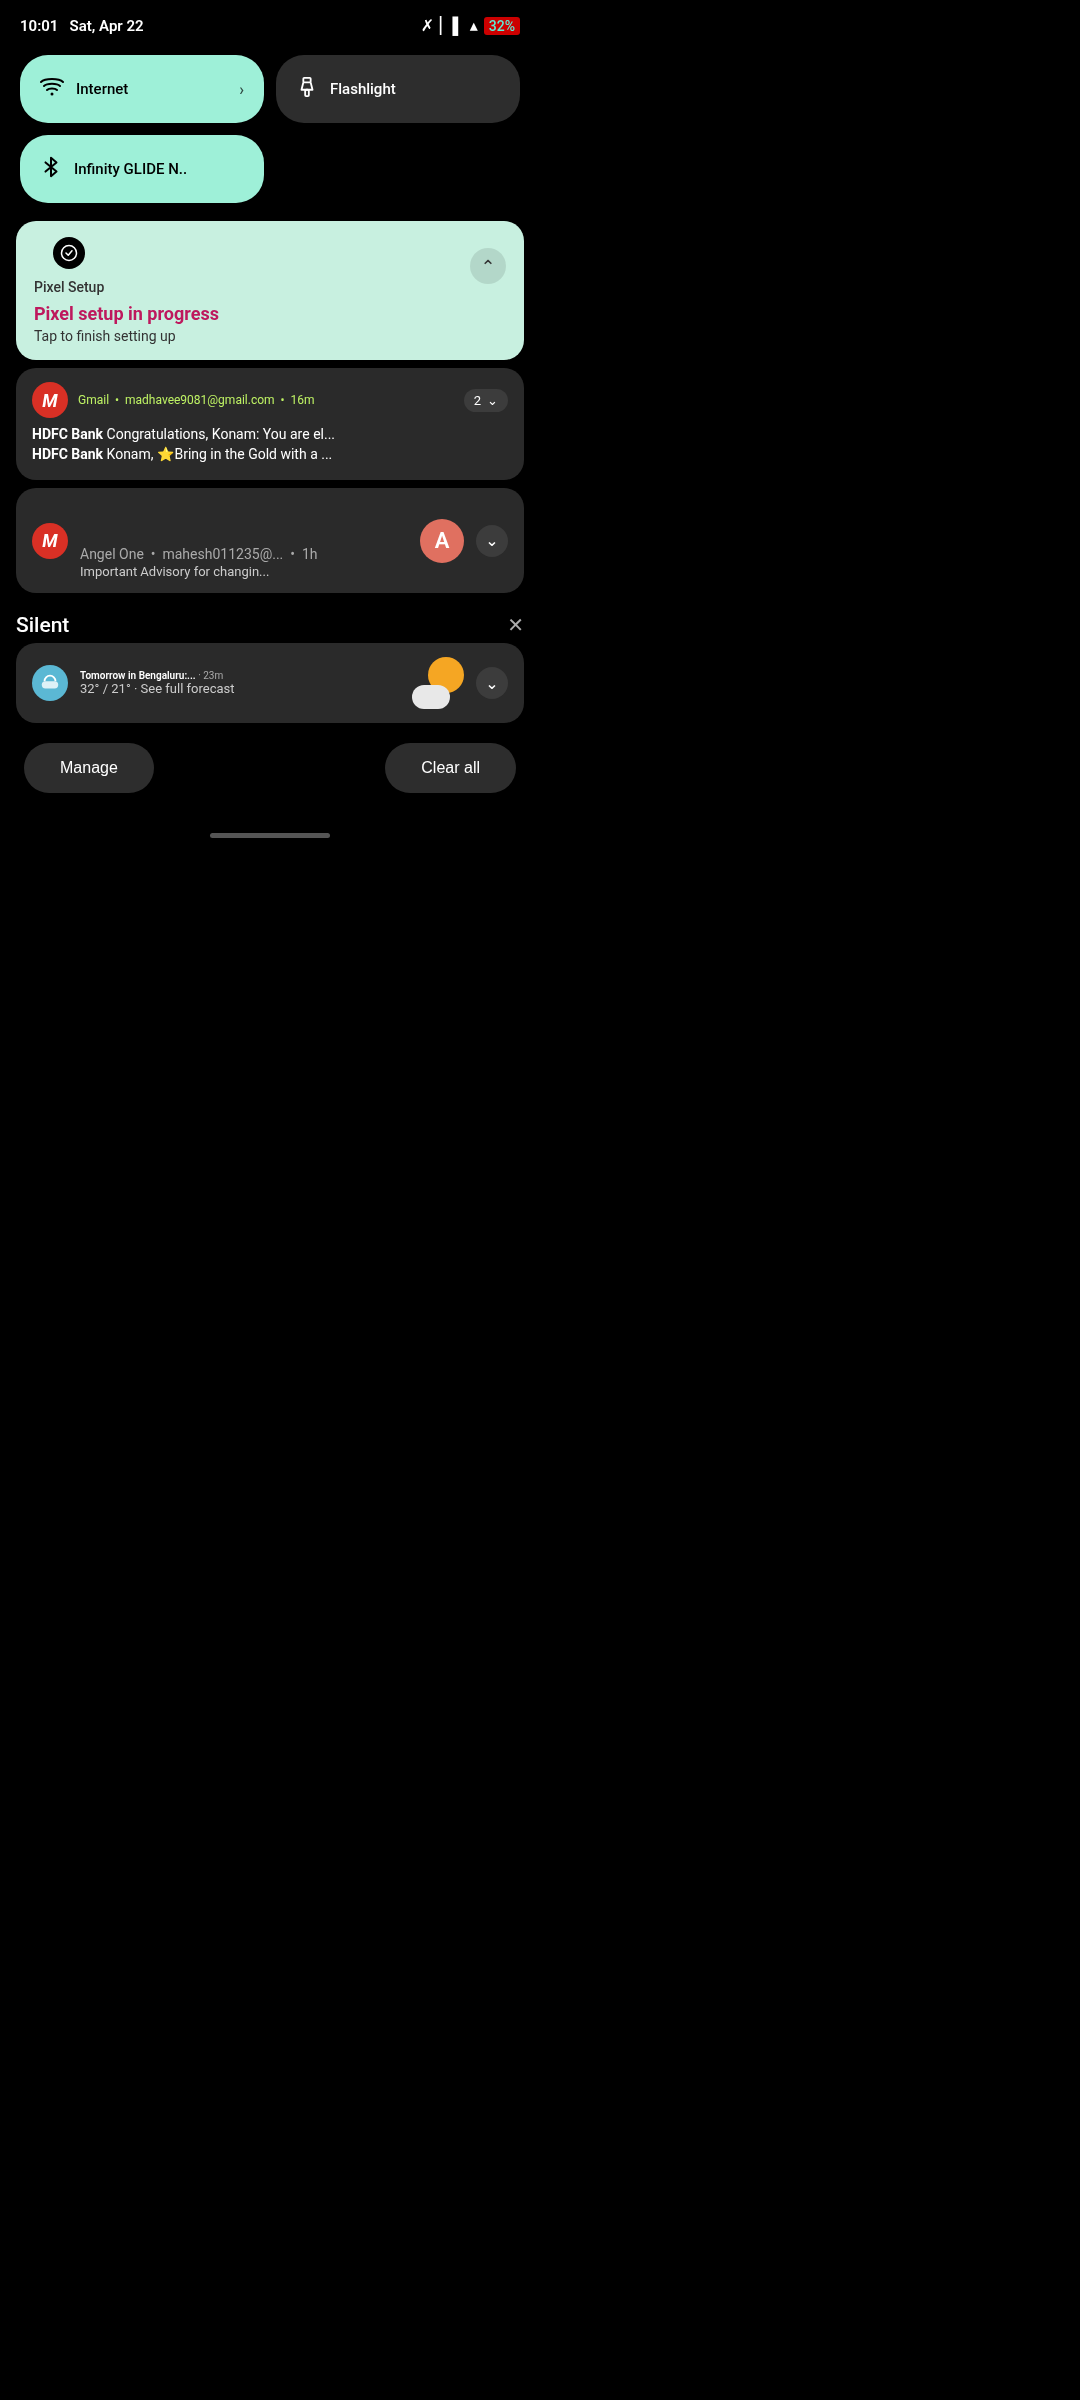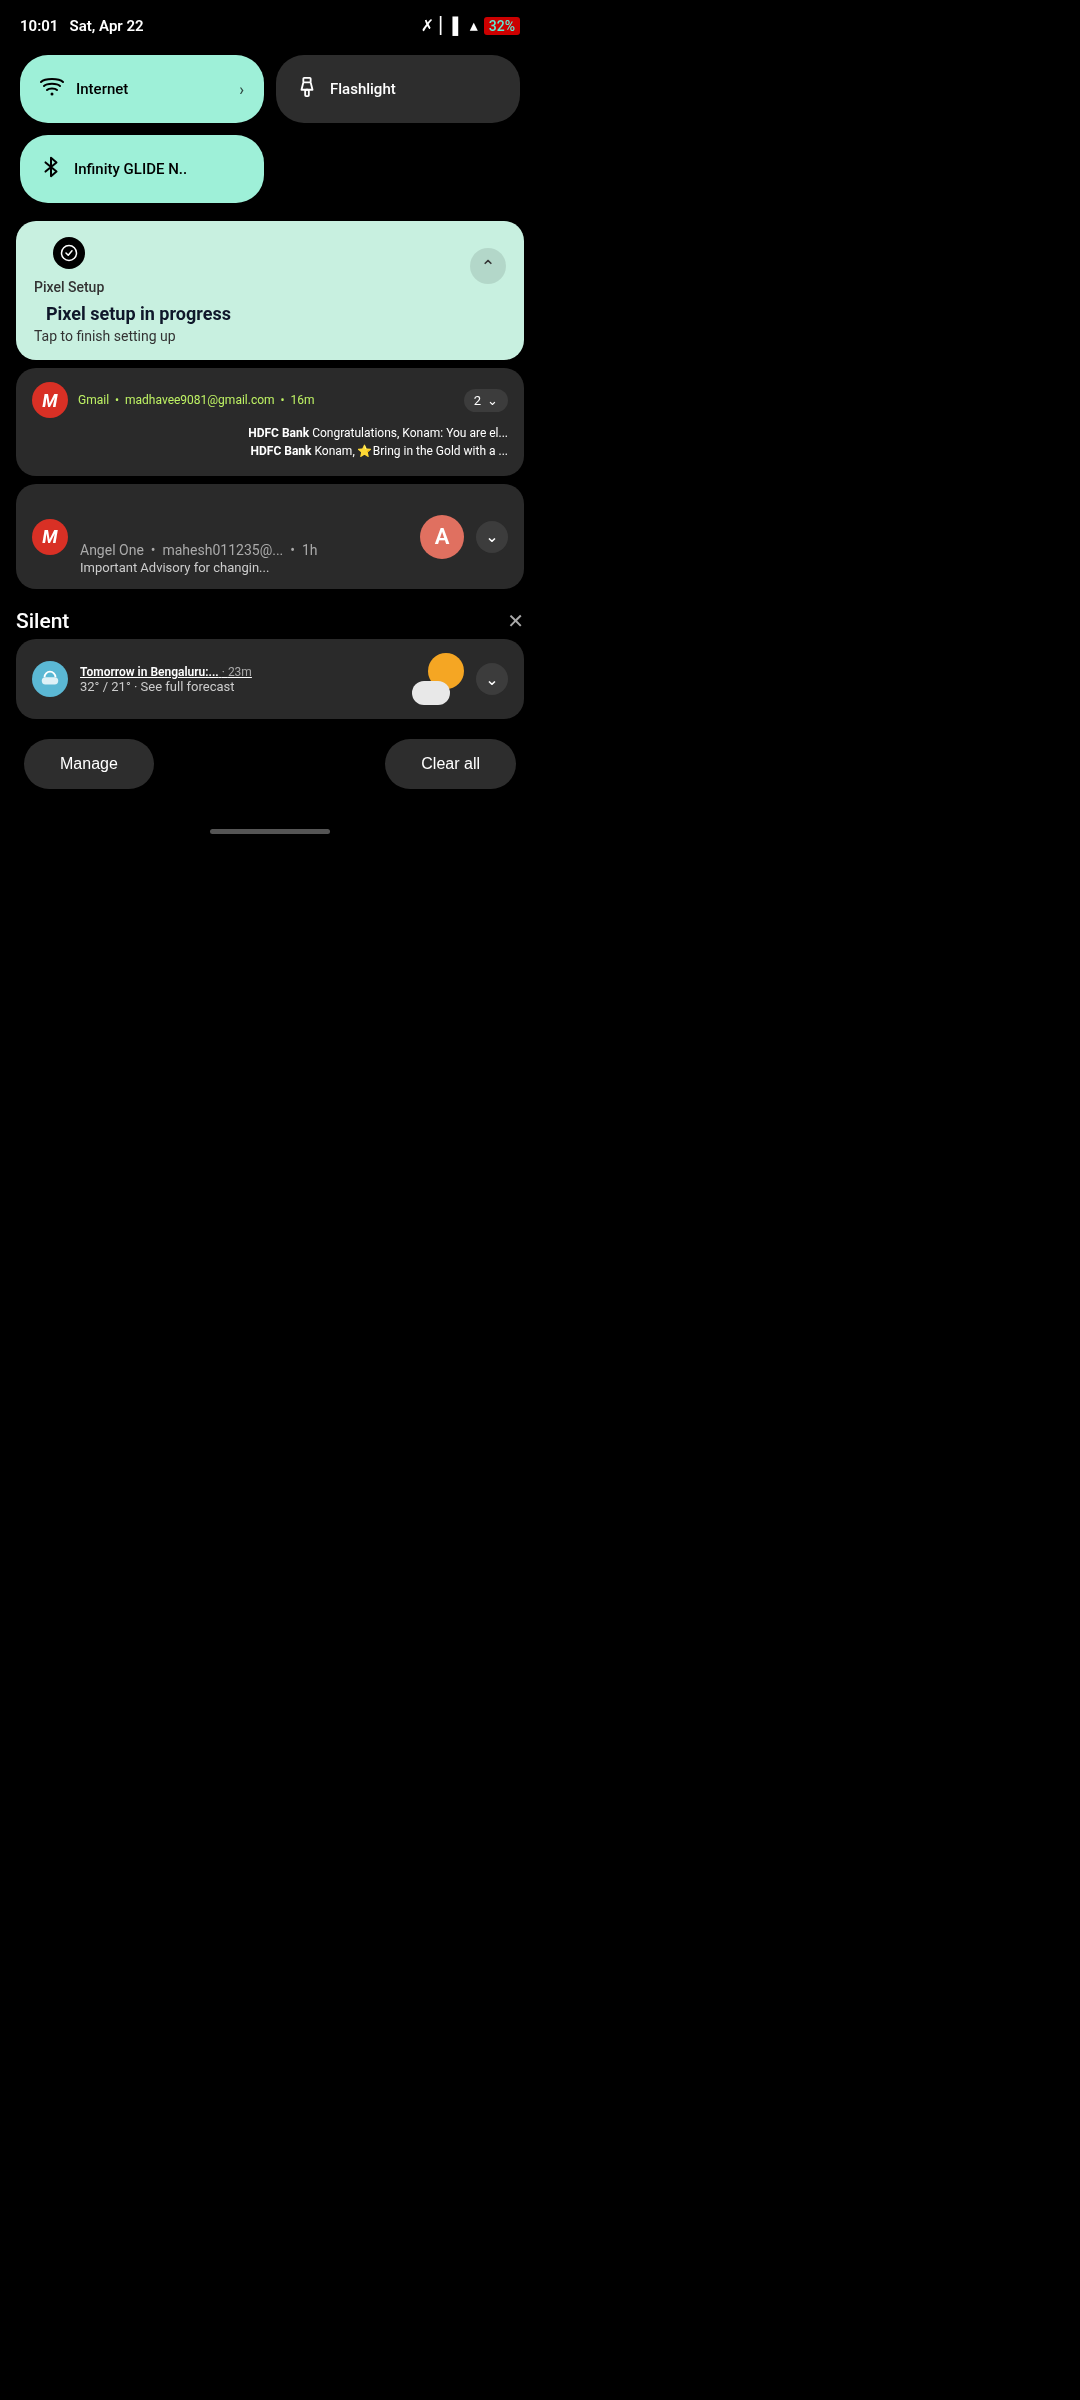--- a/index.html
+++ b/index.html
@@ -137,22 +137,21 @@
       justify-content: center;
       font-size: 18px;
       color: #333;
       cursor: pointer;
     }
 
     .notif-title {
       font-size: 18px;
       font-weight: 700;
       margin-bottom: 4px;
-      color: #0f172a;
-      margin-left: 12px;
+      color: #be185d;
     }
 
     .notif-body {
       font-size: 14px;
       color: #333;
     }
 
     
     .notif-gmail {
       background: #2a2a2a;
@@ -198,26 +197,25 @@
       border-radius: 20px;
       padding: 4px 10px;
       display: flex;
       align-items: center;
       gap: 6px;
       font-size: 13px;
       cursor: pointer;
     }
 
     .gmail-message {
-      font-size: 12px;
+      font-size: 14px;
       margin-bottom: 4px;
       white-space: nowrap;
       overflow: hidden;
       text-overflow: ellipsis;
-      text-align: right;
     }
 
     .gmail-sender {
       font-weight: 700;
     }
 
     
     .notif-angel {
       background: #2a2a2a;
       border-radius: 20px;
@@ -316,27 +314,26 @@
       font-size: 18px;
       flex-shrink: 0;
     }
 
     .weather-content {
       flex: 1;
       min-width: 0;
     }
 
     .weather-title {
-      font-size: 12px;
+      font-size: 10px;
       font-weight: 600;
       color: #fff;
       white-space: nowrap;
       overflow: hidden;
       text-overflow: ellipsis;
-      text-decoration: underline;
     }
 
     .weather-time {
       color: #aaa;
       font-weight: 400;
     }
 
     .weather-body {
       font-size: 13px;
       color: #ccc;

